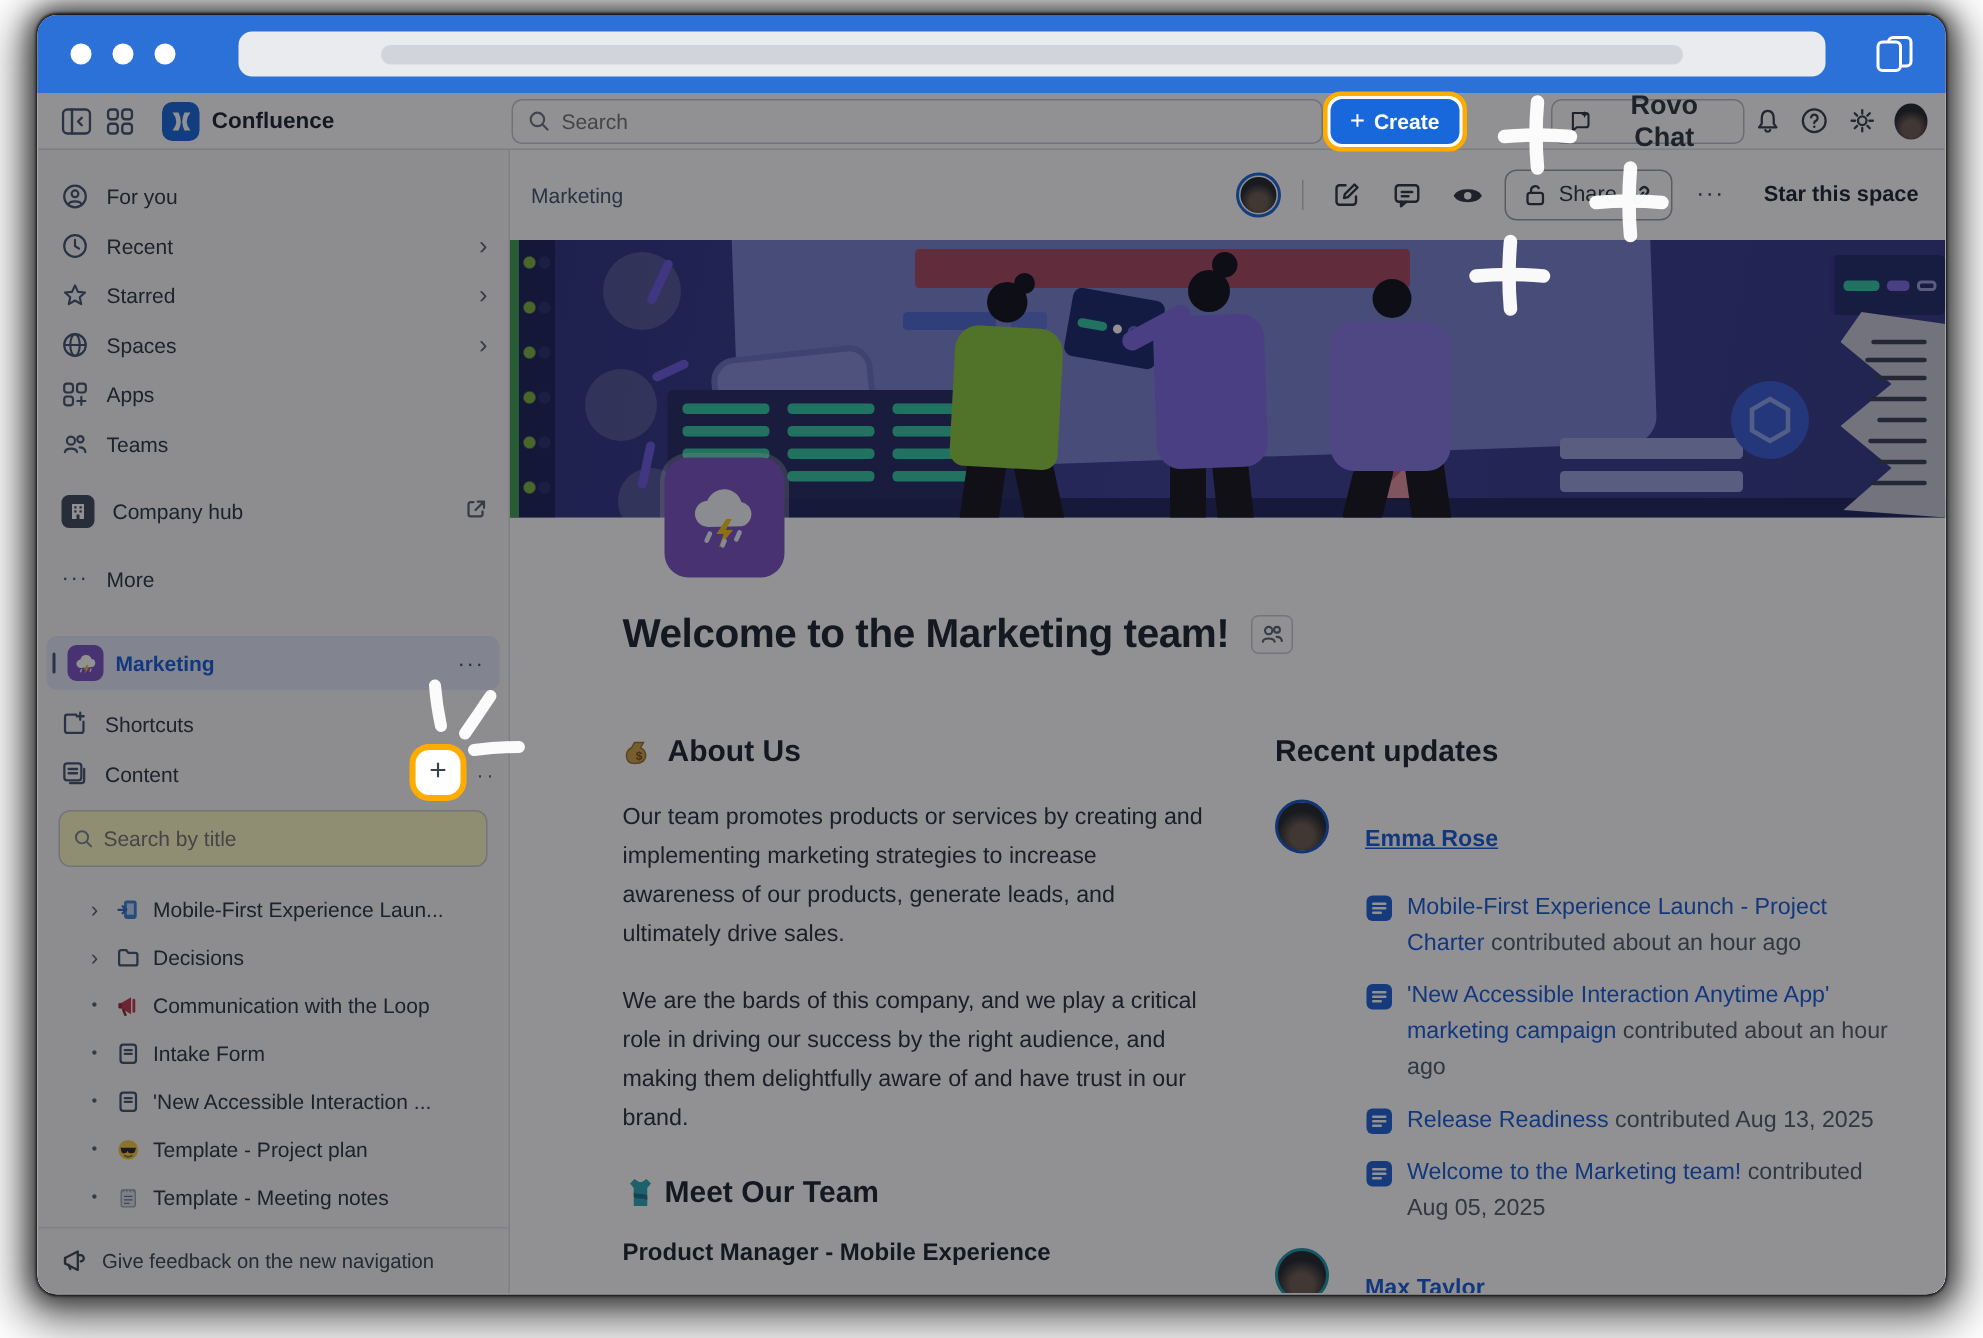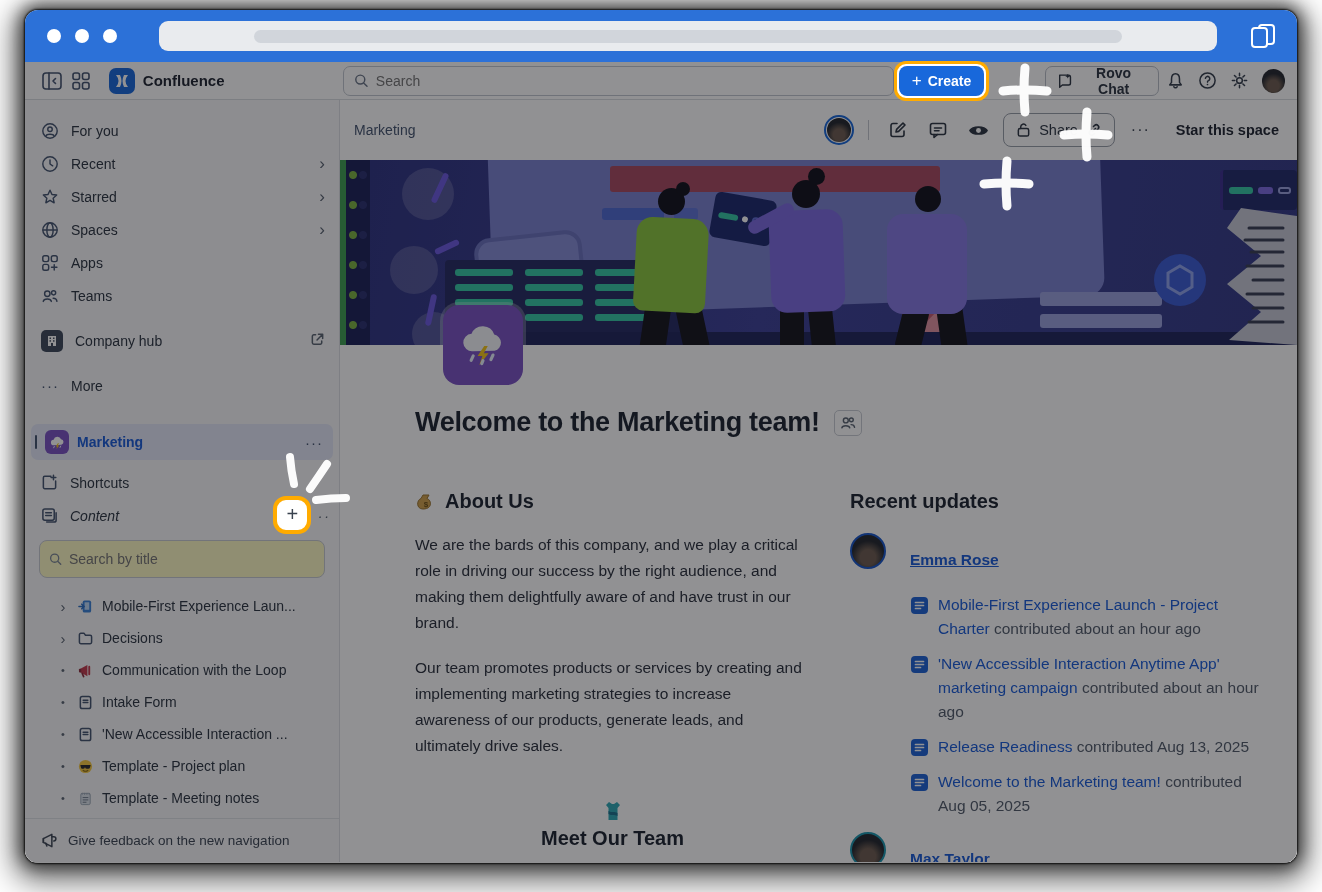--- a/index.html
+++ b/index.html
@@ -27,40 +27,40 @@
   .topnav{ height:38px; display:flex; align-items:center; padding:0 12px; border-bottom:1px solid #d9dce1; background:#fff; flex:0 0 38px;}
   .tn-ic{ width:30px; height:28px; display:flex; align-items:center; justify-content:center; border-radius:6px; color:#44546f; }
   .logo-sq{ width:26px; height:26px; border-radius:7px; background:#1868db; display:flex; align-items:center; justify-content:center; margin:0 8px 0 14px;}
   .prod-name{ font-size:15px; font-weight:bold; color:#1e2430; }
   .gsearch{ margin-left:118px; width:565px; height:30px; border:1px solid #c2c7cf; border-radius:7px; display:flex; align-items:center; padding:0 10px; color:#6b7687; background:#fff; }
   .gsearch input{ border:none; outline:none; font-size:14px; color:#b91c1c; background:transparent; margin-left:8px; width:100%; }
   .tn-right{ margin-left:auto; display:flex; align-items:center; }
   .create-wrap{ position:relative; z-index:60; border:3px solid #ffab00; border-radius:12px; background:#fff; padding:2px; margin-right:56px; }
   .create-btn{ height:30px; background:#1868db; color:#fff; border:none; border-radius:8px; font-size:14px; font-weight:bold; display:flex; align-items:center; padding:0 13px; gap:6px; font-family:inherit; }
   .create-btn .plus{ font-size:17px; font-weight:normal; }
-  .rovo-btn{ height:30px; border:1px solid #b9bec7; border-radius:7px; background:#fff; display:flex; align-items:center; gap:7px; padding:0 11px; font-size:14px; font-weight:bold; color:#2c3542; font-family:inherit; }
+  .rovo-btn{ height:30px; border:1px solid #b9bec7; border-radius:7px; background:#fff; display:flex; align-items:center; gap:7px; padding:0 11px; font-size:18px; font-weight:bold; color:#2c3542; font-family:inherit; }
   .tn-tool{ width:34px; height:30px; display:flex; align-items:center; justify-content:center; }
   .avatar{ border-radius:50%; background:radial-gradient(circle at 50% 70%, #6d5c50 0 28%, #23272e 60%); }
   .av24{ width:24px; height:24px; margin-left:6px; }
 
   
   .main{ flex:1; display:flex; min-height:0; }
 
   
   .sidebar{ width:315px; flex:0 0 315px; background:#f8f8f9; border-right:1px solid #dcdfe3; display:flex; flex-direction:column; padding-top:14px; }
   .srow{ height:33px; display:flex; align-items:center; padding:0 14px 0 16px; font-size:14px; color:#2c3542; gap:12px; }
   .srow .chev{ margin-left:auto; color:#5a6472; font-size:17px; line-height:1;}
   .hub-ic{ width:22px; height:22px; border-radius:5px; background:#3f4a5c; display:flex; align-items:center; justify-content:center; }
   .mt12{ margin-top:12px; }
   .space-row{ height:36px; margin:22px 6px 6px 6px; background:#e3e7f8; border-radius:7px; display:flex; align-items:center; padding:0 10px 0 4px; gap:8px; }
   .drag-bar{ width:2px; height:14px; background:#44546f; border-radius:1px; }
   .space-ic{ width:24px; height:24px; border-radius:6px; background:#7a52c4; display:flex; align-items:center; justify-content:center; }
   .space-name{ font-size:14px; font-weight:bold; color:#1a5cd8; }
   .space-row .more{ margin-left:auto; color:#44546f; font-size:15px; letter-spacing:1px; }
-  .content-row{ position:relative;font-style:italic; }
+  .content-row{ position:relative; }
   .plus-wrap{ position:absolute; right:28px; top:-3px; z-index:60; width:38px; height:38px; border:4px solid #ffab00; border-radius:13px; background:#fff; display:flex; align-items:center; justify-content:center; }
   .plus-wrap span{ font-size:20px; color:#39424e; margin-top:-2px;}
   .dots2{ position:absolute; right:8px; top:9px; color:#5a6472; letter-spacing:2px; font-size:14px;}
   .tsearch{ margin:8px 14px 6px 14px; height:30px; border:1px solid #c6cad1; border-radius:8px; background:#fef9c3; display:flex; align-items:center; padding:18px 9px; color:#7a8594; }
   .tsearch input{ border:none; outline:none; background:transparent; font-size:14px; color:#7a8594; margin-left:7px; width:100%; }
   .tree{ margin-top:6px; }
   .trow{ height:32px; display:flex; align-items:center; padding:0 10px 0 32px; gap:9px; font-size:14px; color:#2c3542; white-space:nowrap; overflow:hidden; }
   .trow .lead{ width:12px; color:#5a6472; font-size:15px; flex:0 0 12px; text-align:center;}
   .trow .lead.b{ font-size:11px; }
   .feedback{ margin-top:auto; border-top:1px solid #dfe2e6; height:44px; display:flex; align-items:center; gap:10px; padding:0 16px; font-size:13.5px; color:#3c4654; }
@@ -114,21 +114,21 @@
 
   
   .page-title-row{ position:absolute; left:75px; top:247px; display:flex; align-items:center; gap:14px; }
   .page-title-row h1{ font-size:27px; font-weight:bold; color:#1c2430; letter-spacing:-.3px;}
   .people-badge{ width:28px; height:26px; border:1px solid #c9cdd4; border-radius:5px; display:flex; align-items:center; justify-content:center; background:#fff;}
   .cols{ position:absolute; left:75px; top:330px; right:28px; display:flex; }
   .lcol{ width:395px; flex:0 0 395px; }
   .rcol{ flex:1; margin-left:40px; min-width:0;}
   .sec-head{ display:flex; align-items:center; gap:8px; font-size:20px; font-weight:bold; color:#1c2430; }
   .lcol p{ font-size:15.5px; line-height:26px; color:#2b313d; margin-top:19px; }
-  .team-head{ margin-top:40px; gap:4px;flex-direction:column;}
+  .team-head{ margin-top:24px; gap:4px;}
   .role{ font-size:16px; font-weight:bold; color:#1c2430; margin-top:20px; }
   .upd-head{ font-size:20px; font-weight:bold; color:#1c2430; }
   .author-row{ display:flex; align-items:flex-end; margin-top:20px; }
   .av36{ width:36px; height:36px; border-radius:50%; border:2px solid #1856c8; }
   .av36.teal{ border-color:#1d96ae; }
   .author-name{ font-size:15.5px; font-weight:bold; color:#1a5cd8; margin-left:24px; }
   .upd-list{ margin-left:60px; margin-top:24px; }
   .upd-item{ position:relative; padding-left:28px; font-size:15.5px; line-height:24px; margin-top:11px; max-width:370px;}
   .upd-item .doc{ position:absolute; left:0; top:3px; }
   .upd-item a{ color:#1a5cd8; text-decoration:none; }
@@ -571,22 +571,22 @@
           <div class="cols">
 
             <div class="lcol">
               <div class="sec-head">
                 <svg width="22" height="22" viewBox="0 0 22 22">
                     <path d="M8 2 h6 l-2 3.5 c4.5 1.5 6 10.5 -4 10.5 -7 0 -6.5 -9 -2 -10.5Z" transform="translate(0,2)" fill="#cfa14c" stroke="#9a7430" stroke-width="1"></path>
                     <text x="11" y="15.5" text-anchor="middle" font-size="8" font-weight="bold" fill="#6e5117" font-family="Liberation Sans, sans-serif">$</text>
                   </svg>
                 <span>About Us</span>
               </div>
+              <p>Our team promotes products or services by creating and implementing marketing strategies to increase awareness of our products, generate leads, and ultimately drive sales.</p>
               <p>We are the bards of this company, and we play a critical role in driving our success by the right audience, and making them delightfully aware of and have trust in our brand.</p>
-              <p>Our team promotes products or services by creating and implementing marketing strategies to increase awareness of our products, generate leads, and ultimately drive sales.</p>
               <div class="sec-head team-head">
                 <svg width="24" height="24" viewBox="0 0 24 24">
                     <path d="M8 3 l3 2 h2 l3-2 3 3 -2.5 3 V21 H7.5 V9 L5 6Z" fill="#2ea8b5"></path>
                     <path d="M7.5 12 c3 2 6 0 9 2 v3 c-3-2 -6 0 -9 -2Z" fill="#1d6f8c"></path>
                   </svg>
                 <span>Meet Our Team</span>
               </div>
               <div class="role">Product Manager - Mobile Experience</div>
             </div>
 

